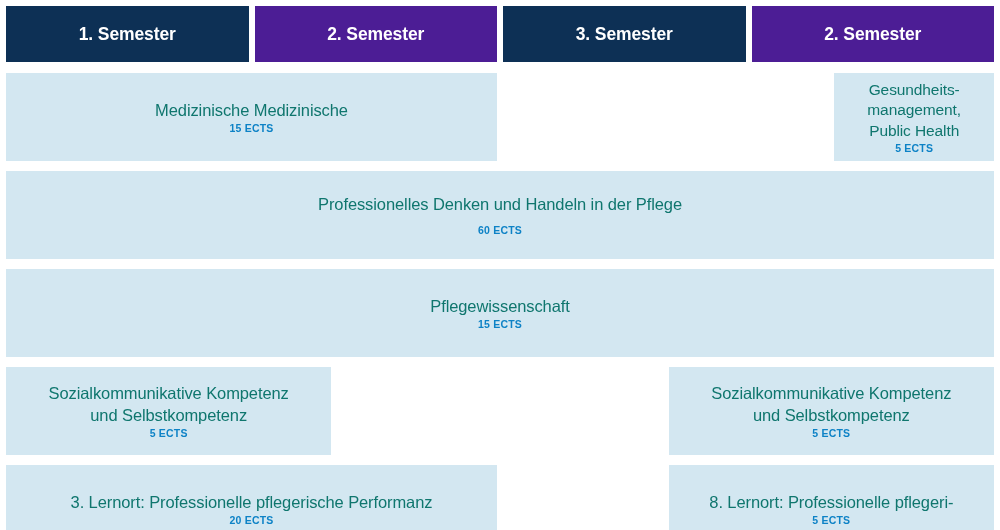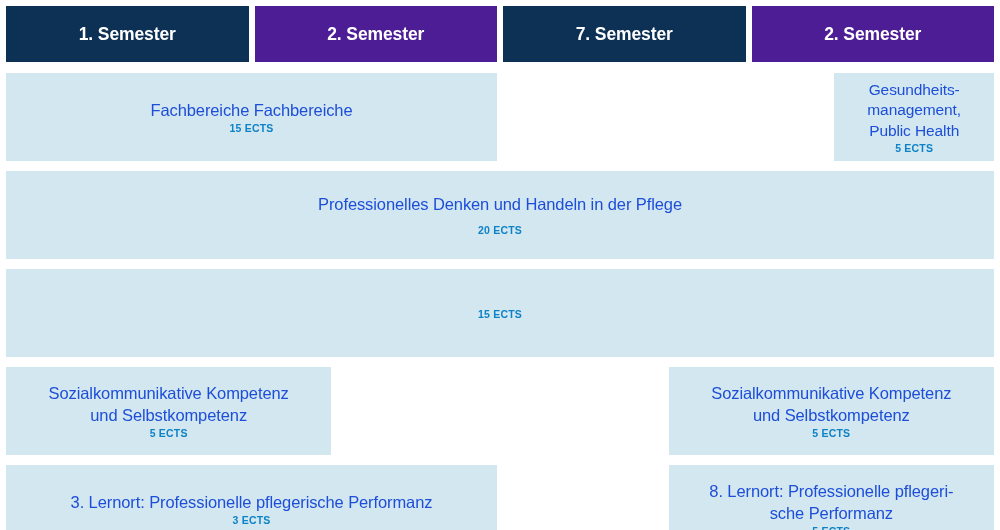--- a/index.html
+++ b/index.html
@@ -56,21 +56,21 @@
     display: flex;
     flex-direction: column;
     align-items: center;
     justify-content: center;
     text-align: center;
     padding: 4px 10px;
     box-sizing: border-box;
     overflow: hidden;
   }
   .module-title {
-    color: #1d4ed8;
+    color: #0f766e;
     font-size: 16.5px;
     line-height: 1.28;
     letter-spacing: -0.1px;
     margin: 0;
   }
   .module-title.small {
     font-size: 15.5px;
     line-height: 1.3;
   }
   .module-ects {
@@ -87,72 +87,72 @@
 <div id="curriculum">
 
   <div class="semester-header-row">
     <div class="semester-header dark">
         <span>1. Semester</span>
       </div>
     <div class="semester-header light">
         <span>2. Semester</span>
       </div>
     <div class="semester-header dark">
-        <span>7. Semester</span>
+        <span>3. Semester</span>
       </div>
     <div class="semester-header light">
         <span>2. Semester</span>
       </div>
   </div>
 
   <div class="module-grid">
 
     <div class="module-card" style="grid-column: 1 / span 3; grid-row: 1;">
-      <div class="module-title">Fachbereiche Fachbereiche</div>
+      <div class="module-title">Medizinische Medizinische</div>
       <div class="module-ects">15 ECTS</div>
     </div>
     <div class="module-card" style="grid-column: 6 / span 1; grid-row: 1;">
       <div class="module-title small">
         <span>Gesundheits-</span><br>
         <span>management,</span><br>
         <span>Public Health</span>
       </div>
       <div class="module-ects">5 ECTS</div>
     </div>
 
     <div class="module-card" style="grid-column: 1 / span 6; grid-row: 2; gap: 8px;">
       <div class="module-title">Professionelles Denken und Handeln in der Pflege</div>
-      <div class="module-ects">20 ECTS</div>
+      <div class="module-ects">60 ECTS</div>
     </div>
 
     <div class="module-card" style="grid-column: 1 / span 6; grid-row: 3;">
+      <div class="module-title">Pflegewissenschaft</div>
       <div class="module-ects">15 ECTS</div>
     </div>
 
     <div class="module-card" style="grid-column: 1 / span 2; grid-row: 4;">
       <div class="module-title">
         <span>Sozialkommunikative Kompetenz</span><br>
         <span>und Selbstkompetenz</span>
       </div>
       <div class="module-ects">5 ECTS</div>
     </div>
     <div class="module-card" style="grid-column: 5 / span 2; grid-row: 4;">
       <div class="module-title">
         <span>Sozialkommunikative Kompetenz</span><br>
         <span>und Selbstkompetenz</span>
       </div>
       <div class="module-ects">5 ECTS</div>
     </div>
 
     <div class="module-card" style="grid-column: 1 / span 3; grid-row: 5;">
       <div class="module-title">3. Lernort: Professionelle pflegerische Performanz</div>
-      <div class="module-ects">3 ECTS</div>
+      <div class="module-ects">20 ECTS</div>
     </div>
     <div class="module-card" style="grid-column: 5 / span 2; grid-row: 5;">
       <div class="module-title">
         <span>8. Lernort: Professionelle pflegeri-</span><br>
-        <span>sche Performanz</span>
       </div>
       <div class="module-ects">5 ECTS</div>
     </div>
 
   </div>
 </div>
 
 </body></html>

